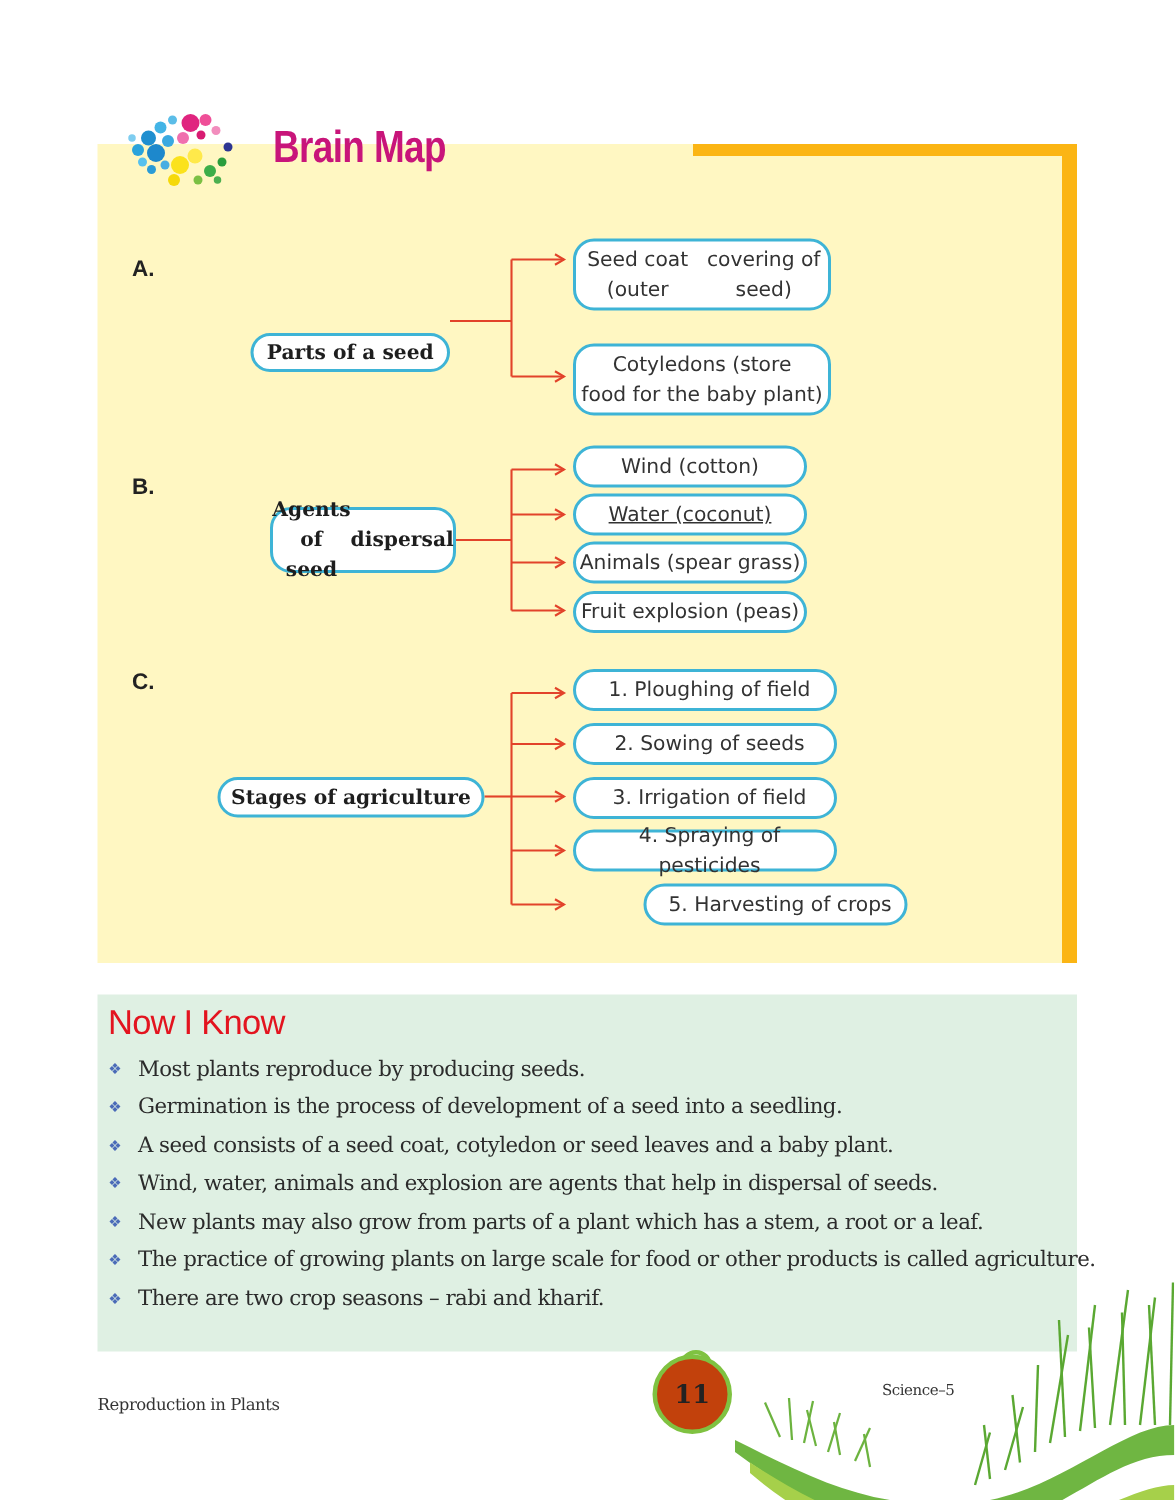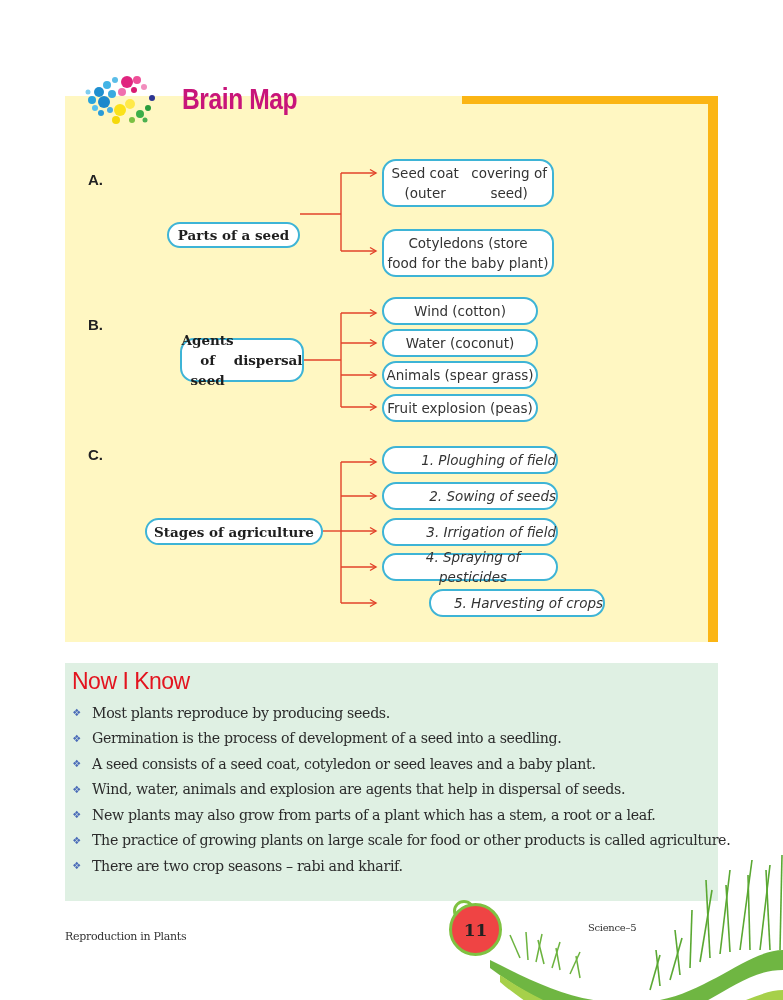--- a/index.html
+++ b/index.html
@@ -14,36 +14,36 @@
     .brain-logo { position: absolute; left: 82px; top: 72px; width: 80px; height: 58px; }
     .bm-title { position: absolute; left: 182px; top: 82px; font-family: "Liberation Sans", sans-serif; font-weight: bold;
       font-size: 30px; color: #c8157a; letter-spacing: -0.5px; transform: scaleX(0.82); transform-origin: left; }
 
     .section-letter { position: absolute; left: 88px; font-family: "Liberation Sans", sans-serif; font-weight: bold; font-size: 15px; color: #222; }
 
     .node { position: absolute; border: 2px solid #3eb4d6; border-radius: 14px; background: #ffffff;
       display: flex; align-items: center; justify-content: center; text-align: center; line-height: 20px; }
     .node.main { font-family: "DejaVu Serif", serif; font-weight: bold; font-size: 13.5px; color: #1e1e1e; }
     .node.leaf { font-family: "DejaVu Sans", sans-serif; font-size: 13.5px; color: #333; }
-    .node.leaf.left { justify-content: flex-end; padding-left: 6px; font-style: italic; }
+    .node.leaf.left { justify-content: center; padding-left: 6px; }
 
     svg.connectors { position: absolute; left: 0; top: 0; width: 783px; height: 1000px; pointer-events: none; }
 
     
     .nik-panel { position: absolute; left: 65px; top: 663px; width: 653px; height: 238px; background: #dff0e3; }
     .nik-title { position: absolute; left: 72px; top: 668px; font-family: "Liberation Sans", sans-serif; font-size: 23px;
       color: #e3141f; letter-spacing: -0.5px; }
     .nik-list { position: absolute; left: 70px; top: 700px; list-style: none; }
     .nik-list li { display: flex; align-items: center; height: 25.5px; font-size: 14.2px; color: #2b2b2b; font-family: "DejaVu Serif", serif; letter-spacing: -0.35px; }
     .bullet { display: inline-block; width: 13px; color: #4a6bb8; font-size: 10px; margin-right: 9px; text-align: center; }
 
     
     .footer-chapter { position: absolute; left: 65px; top: 930px; font-size: 11px; color: #333; font-family: "DejaVu Serif", serif; letter-spacing: -0.3px; }
     .footer-book { position: absolute; left: 588px; top: 922px; font-size: 10px; color: #333; font-family: "DejaVu Serif", serif; letter-spacing: -0.3px; }
-    .page-circle { position: absolute; left: 449px; top: 903px; width: 53px; height: 53px; border: 3px solid #7fc241; border-radius: 50%; background: #ef4444;
+    .page-circle { position: absolute; left: 435px; top: 903px; width: 53px; height: 53px; border: 3px solid #7fc241; border-radius: 50%; background: #c2410c;
       display: flex; align-items: center; justify-content: center; font-weight: bold; font-size: 17px; color: #222; font-family: "DejaVu Serif", serif; }
     .page-circle-small { position: absolute; left: 453px; top: 900px; width: 22px; height: 22px; border: 3px solid #7fc241; border-radius: 50%; background: #fff; }
     svg.grass { position: absolute; left: 430px; top: 840px; width: 353px; height: 160px; }
   </style>
 </head>
 <body>
 
 <div class="bm-panel"></div>
 <div class="bm-orange-top"></div>
 <div class="bm-orange-right"></div>
@@ -128,21 +128,21 @@
   <span>food for the baby plant)</span>
 </div>
 
 <div class="node main" style="left:180px;top:338px;width:124px;height:44px;flex-direction:row;">
   <span>Agents of seed</span>
   <span>dispersal</span>
 </div>
 <div class="node leaf" style="left:382px;top:297px;width:156px;height:28px;">
   <span>Wind (cotton)</span>
 </div>
-<div class="node leaf" style="left:382px;top:329px;width:156px;height:28px;">
+<div class="node leaf" style="left:382px;top:329px;width:156px;height:28px;text-decoration:underline;">
   <span>Water (coconut)</span>
 </div>
 <div class="node leaf" style="left:382px;top:361px;width:156px;height:28px;">
   <span>Animals (spear grass)</span>
 </div>
 <div class="node leaf" style="left:382px;top:394px;width:156px;height:28px;">
   <span>Fruit explosion (peas)</span>
 </div>
 
 <div class="node main" style="left:145px;top:518px;width:178px;height:27px;">

